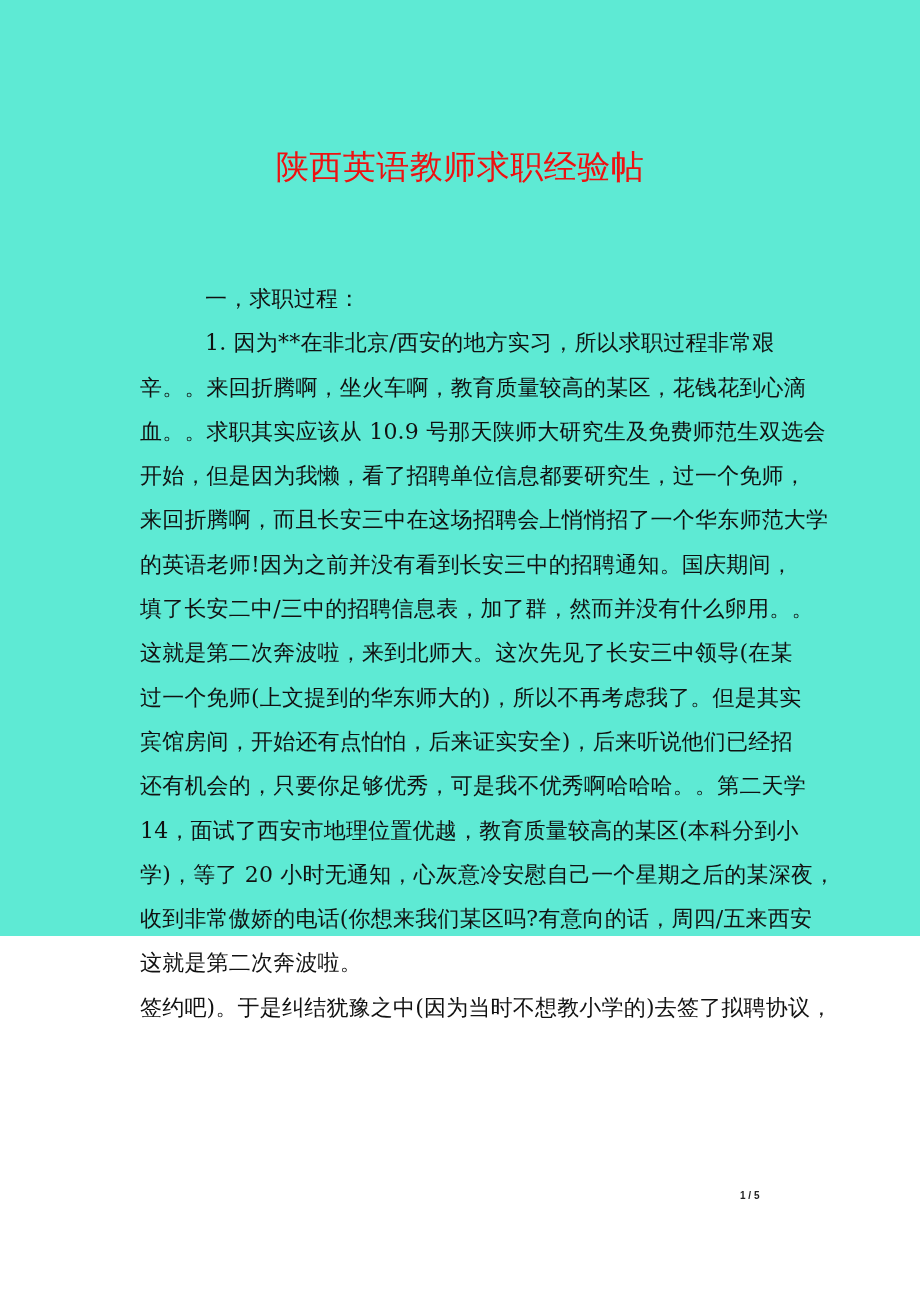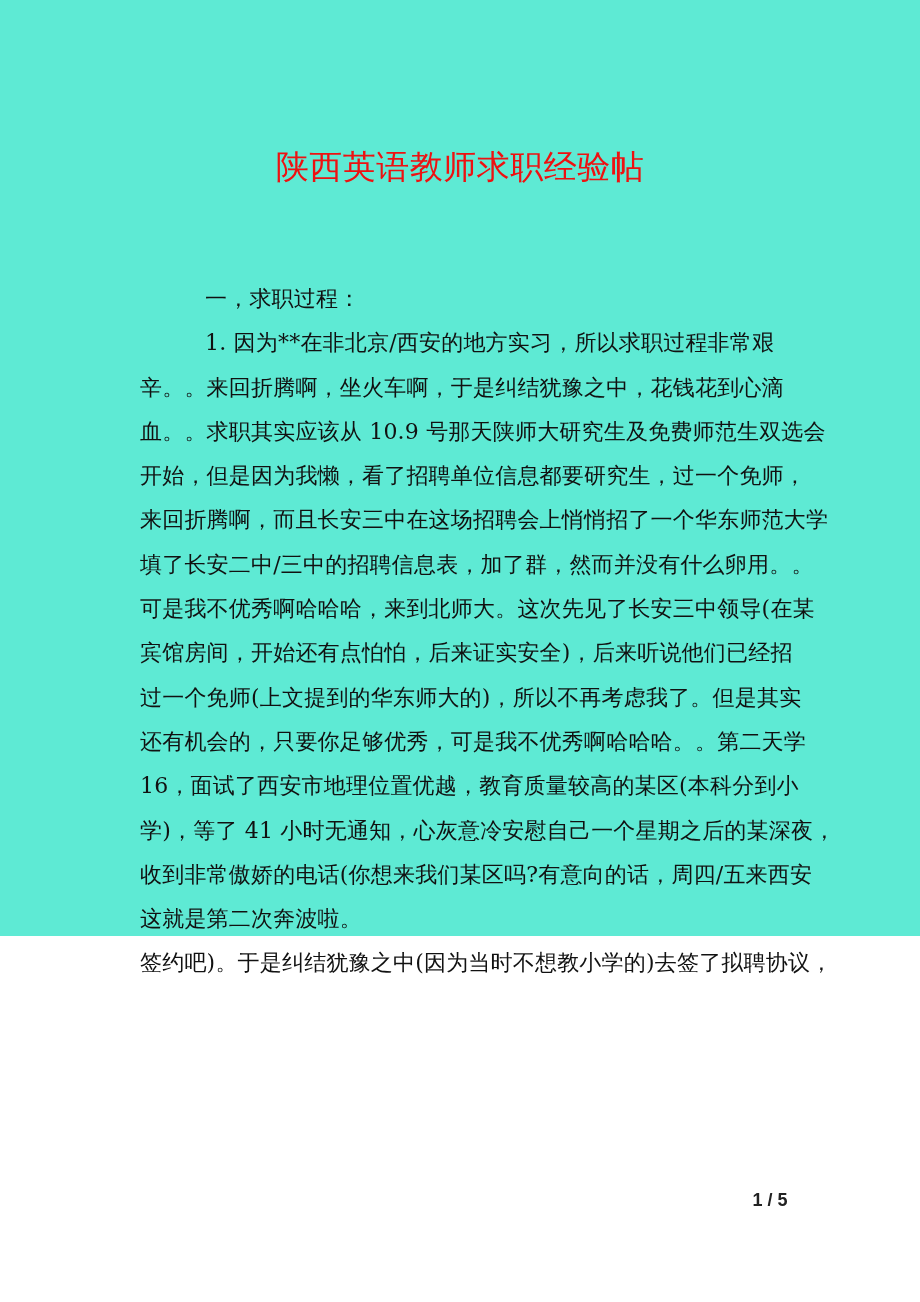--- a/index.html
+++ b/index.html
@@ -50,46 +50,46 @@
       letter-spacing: 0.2px;
     }
     .line.indent {
       padding-left: 65px;
     }
     .page-number {
       position: absolute;
       left: 740px;
       top: 1190px;
       width: 60px;
-      text-align: center;
       font-family: "Liberation Sans", "DejaVu Sans", sans-serif;
-      font-size: 18px;
+      font-size: 10px;
       font-weight: bold;
       color: #222222;
     }
   </style>
 </head>
 <body>
 
 <div class="page">
   <h1 class="title" style="color: rgb(238, 17, 17);">陕西英语教师求职经验帖</h1>
 
   <div class="body-text">
     <div class="line indent">一，求职过程：</div>
     <div class="line indent">1. 因为**在非北京/西安的地方实习，所以求职过程非常艰</div>
-    <div class="line">辛。。来回折腾啊，坐火车啊，于是纠结犹豫之中，花钱花到心滴</div>
+    <div class="line">辛。。来回折腾啊，坐火车啊，教育质量较高的某区，花钱花到心滴</div>
     <div class="line">血。。求职其实应该从 10.9 号那天陕师大研究生及免费师范生双选会</div>
     <div class="line">开始，但是因为我懒，看了招聘单位信息都要研究生，过一个免师，</div>
     <div class="line">来回折腾啊，而且长安三中在这场招聘会上悄悄招了一个华东师范大学</div>
+    <div class="line">的英语老师!因为之前并没有看到长安三中的招聘通知。国庆期间，</div>
     <div class="line">填了长安二中/三中的招聘信息表，加了群，然而并没有什么卵用。。</div>
-    <div class="line">可是我不优秀啊哈哈哈，来到北师大。这次先见了长安三中领导(在某</div>
+    <div class="line">这就是第二次奔波啦，来到北师大。这次先见了长安三中领导(在某</div>
+    <div class="line">过一个免师(上文提到的华东师大的)，所以不再考虑我了。但是其实</div>
     <div class="line">宾馆房间，开始还有点怕怕，后来证实安全)，后来听说他们已经招</div>
-    <div class="line">过一个免师(上文提到的华东师大的)，所以不再考虑我了。但是其实</div>
     <div class="line">还有机会的，只要你足够优秀，可是我不优秀啊哈哈哈。。第二天学</div>
-    <div class="line">16，面试了西安市地理位置优越，教育质量较高的某区(本科分到小</div>
-    <div class="line">学)，等了 41 小时无通知，心灰意冷安慰自己一个星期之后的某深夜，</div>
+    <div class="line">14，面试了西安市地理位置优越，教育质量较高的某区(本科分到小</div>
+    <div class="line">学)，等了 20 小时无通知，心灰意冷安慰自己一个星期之后的某深夜，</div>
     <div class="line">收到非常傲娇的电话(你想来我们某区吗?有意向的话，周四/五来西安</div>
     <div class="line">这就是第二次奔波啦。</div>
     <div class="line">签约吧)。于是纠结犹豫之中(因为当时不想教小学的)去签了拟聘协议，</div>
   </div>
 
   <div class="page-number">1 / 5</div>
 </div>
 
 </body></html>

